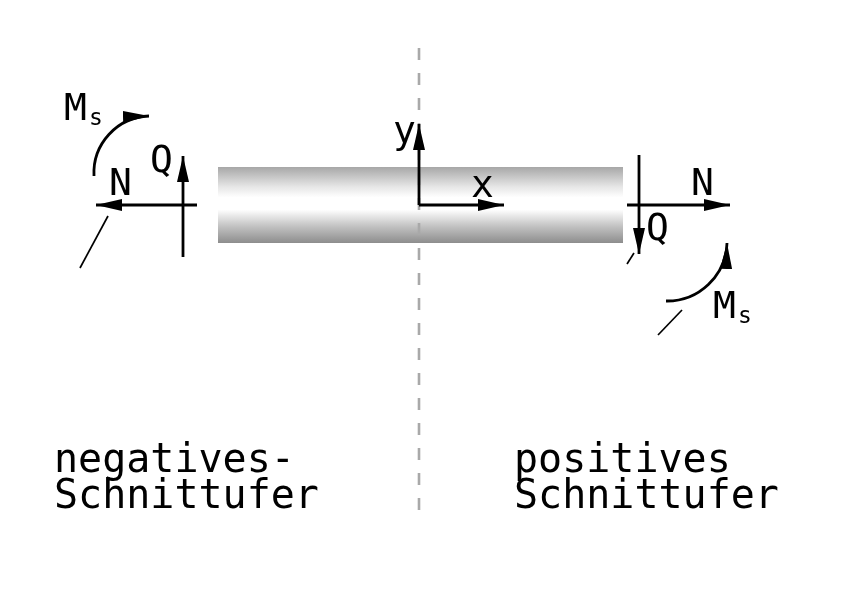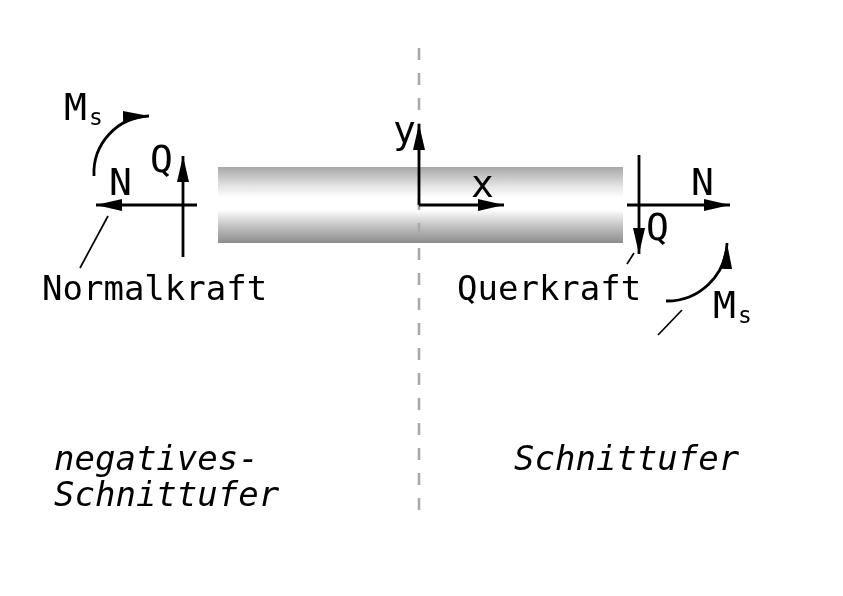--- a/index.html
+++ b/index.html
@@ -27,21 +27,21 @@
     width: 843px; height: 596px;
   }
   .lbl {
     position: absolute;
     line-height: 1;
     white-space: nowrap;
     color: #000000;
   }
   .sym { font-size: 38px; }
   .ann { font-size: 34px; }
-  .cap { font-size: 34px; line-height: 36px; font-style: italic; }
+  .cap { font-size: 40px; line-height: 36px; }
   .msub {
     display: inline-block;
     font-size: 23px;
     transform: translateY(5px);
     margin-left: 2px;
   }
 </style>
 </head>
 <body>
 
@@ -70,31 +70,30 @@
     <path d="M 666 301 A 60 60 0 0 0 727 243" fill="none" stroke="#000" stroke-width="2.8" marker-end="url(#ah)"></path>
 
     <line x1="80" y1="268" x2="108" y2="216" stroke="#000" stroke-width="1.7"></line>
     <line x1="627" y1="264" x2="634" y2="253" stroke="#000" stroke-width="1.7"></line>
     <line x1="658" y1="335" x2="682" y2="310" stroke="#000" stroke-width="1.7"></line>
   </svg>
 
   <div class="lbl sym" style="left:64px; top:88px;"><span>M</span><span class="msub">s</span></div>
   <div class="lbl sym" style="left:150px; top:140px;">Q</div>
   <div class="lbl sym" style="left:109px; top:163px;">N</div>
-  <div class="lbl ann" style="left:42px; top:271px;">Normalkraft</div>
 
   <div class="lbl sym" style="left:393px; top:111px;">y</div>
   <div class="lbl sym" style="left:471px; top:165px;">x</div>
 
   <div class="lbl sym" style="left:691px; top:163px;">N</div>
   <div class="lbl sym" style="left:646px; top:208px;">Q</div>
-  <div class="lbl ann" style="left:457px; top:271px;">Querkraft</div>
   <div class="lbl sym" style="left:713px; top:286px;"><span>M</span><span class="msub">s</span></div>
 
   <div class="lbl cap" style="left:54px; top:440px;">
     <div>negatives-</div>
     <div>Schnittufer</div>
   </div>
   <div class="lbl cap" style="left:514px; top:440px;">
+    <div>positives</div>
     <div>Schnittufer</div>
   </div>
 
 </div>
 
 </body></html>

